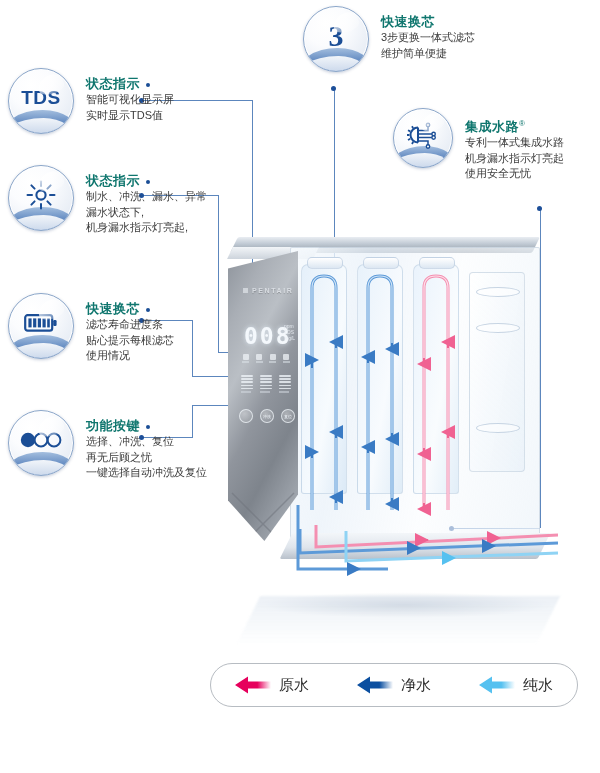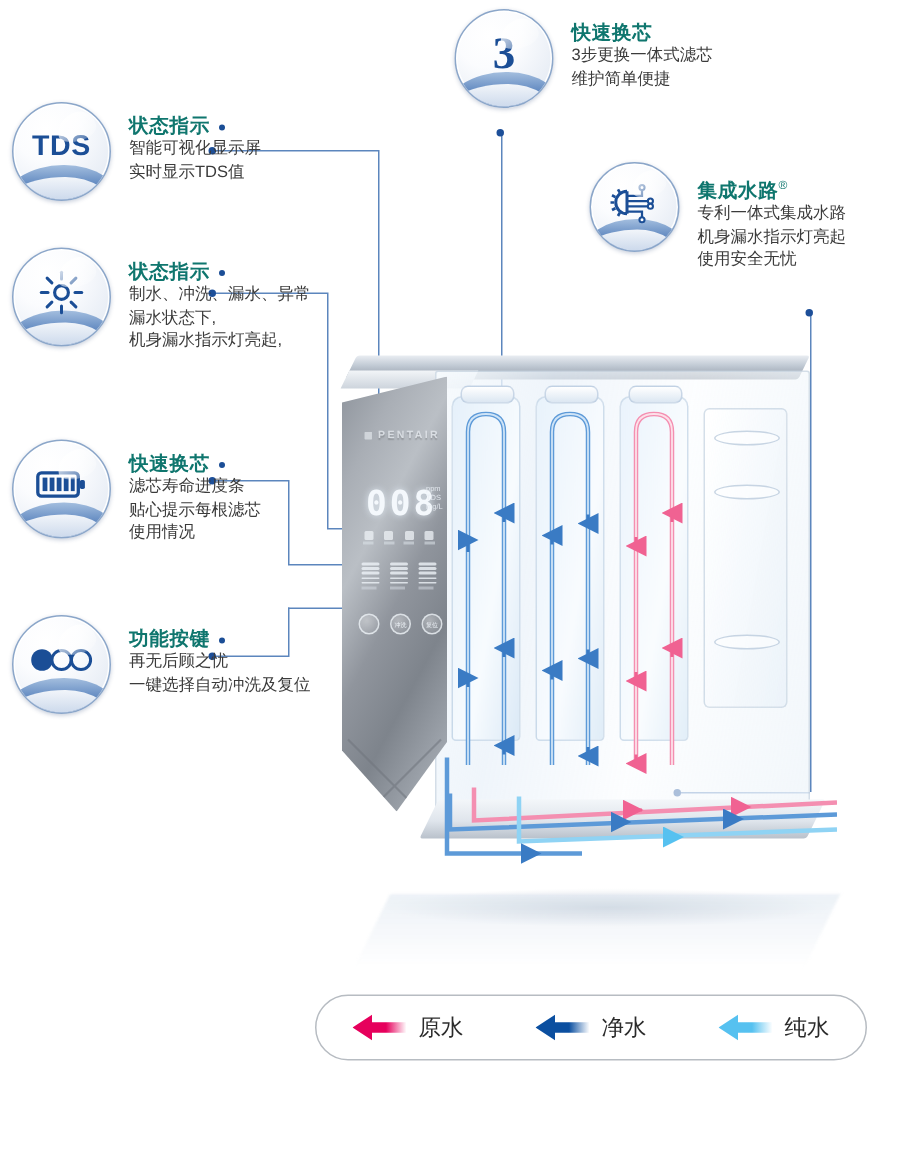--- a/index.html
+++ b/index.html
@@ -499,20 +499,21 @@
         <svg width="42" height="18" viewBox="0 0 42 18" style="margin-bottom:6px;">
           <circle cx="8" cy="9" r="7.2" fill="#1b4e96"></circle>
           <circle cx="21" cy="9" r="6.4" fill="none" stroke="#1b4e96" stroke-width="2"></circle>
           <circle cx="34" cy="9" r="6.4" fill="none" stroke="#1b4e96" stroke-width="2"></circle>
         </svg>
       </div>
       <div class="gloss"></div>
     </div>
     <div class="ftext">
       <div class="ftitle"><span>功能按键</span><span class="tdot"></span></div>
+      <div class="fline">选择、冲洗、复位</div>
       <div class="fline">再无后顾之忧</div>
       <div class="fline">一键选择自动冲洗及复位</div>
     </div>
   </div>
 
   <div class="feature" style="left:303px; top:6px;">
     <div class="badge">
       <div class="wave2"></div>
       <div class="glyph num">3</div>
       <div class="gloss"></div>

